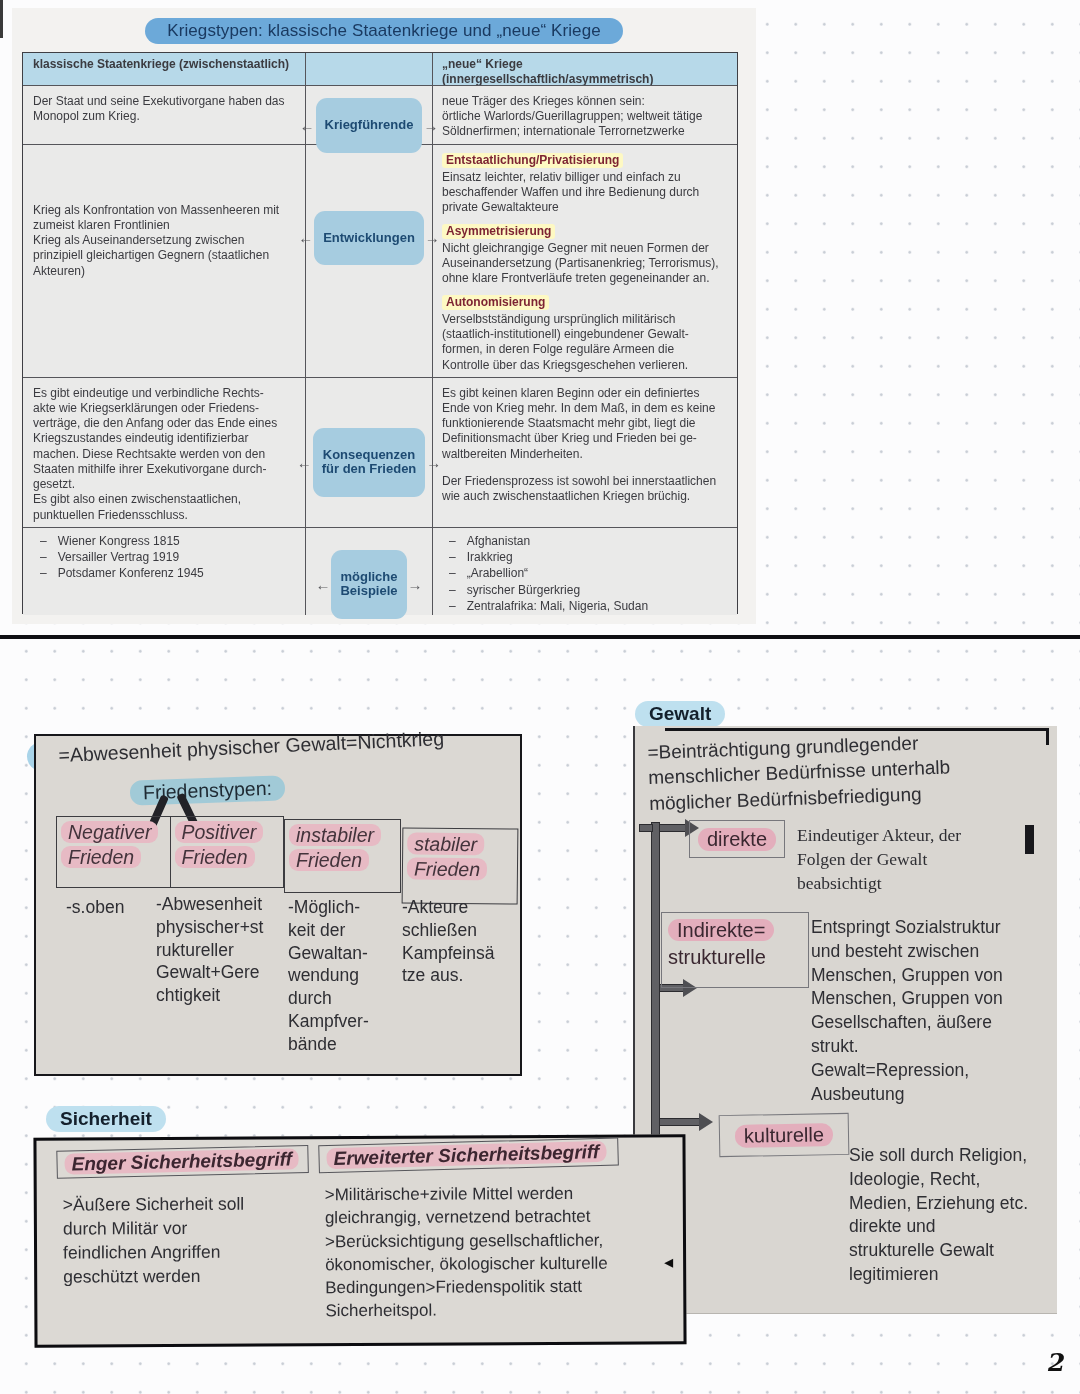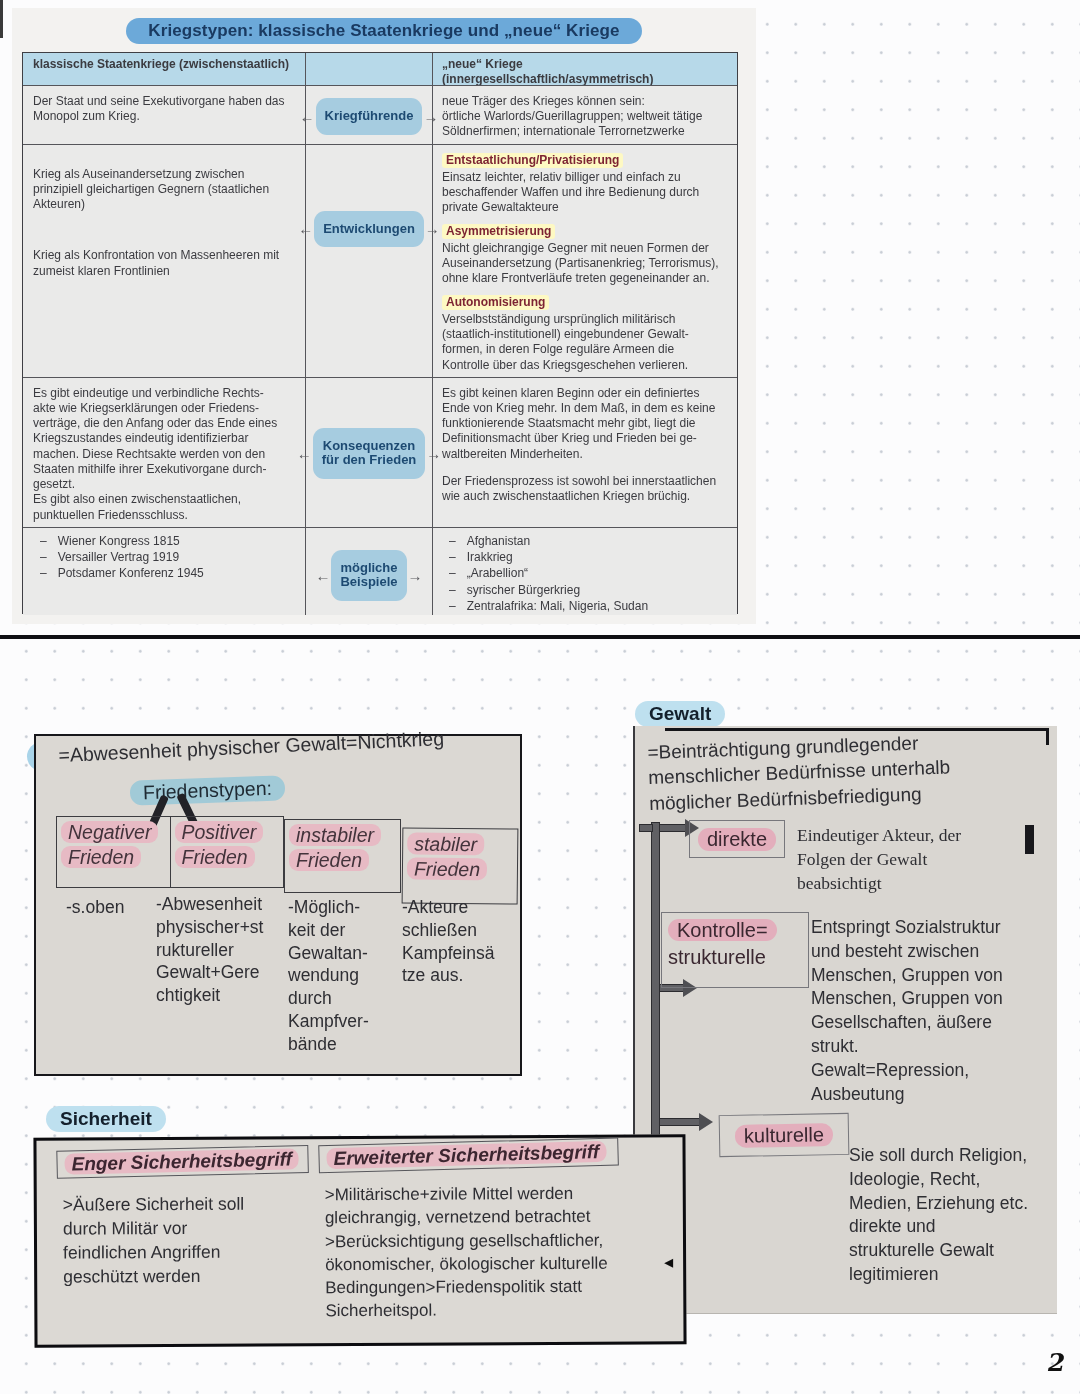--- a/index.html
+++ b/index.html
@@ -10,40 +10,40 @@
     background-image:radial-gradient(circle, #c7ccd4 1.3px, transparent 1.45px);
     background-size:28.5px 28.5px; background-position:12px 10px;
   }
   .pre { white-space:pre-line; }
 
   
   .corner-mark { position:absolute; left:0; top:0; width:3px; height:38px; background:#3a3a3a; }
   .sheet { position:absolute; left:12px; top:8px; width:744px; height:616px; background:#f3f2f0; }
   .sheet-title {
     display:table; margin:10px auto 0; background:#6ca9d9; color:#1a3a61;
-    font-size:17px; font-weight:700; padding:3px 22px; border-radius:15px; letter-spacing:.1px;
+    font-size:17px; font-weight:400; padding:3px 22px; border-radius:15px; letter-spacing:.1px;
   }
   .kt-table {
     position:absolute; left:10px; top:44px; width:716px; height:562px;
     border:1.5px solid #3f3f44; display:flex; flex-direction:column;
     font-size:12px; color:#3b3b40; font-weight:500; line-height:1.27;
   }
   .tr { display:flex; border-top:1px solid #55555a; }
   .tr:first-child { border-top:none; }
   .td-l { width:283px; border-right:1px solid #55555a; background:#eaeae9; padding:8px 8px 4px 10px; }
   .td-m { width:127px; border-right:1px solid #55555a; background:#eaeae9; position:relative; }
   .td-r { flex:1; background:#eaeae9; padding:8px 8px 4px 9px; }
   .tr-head { height:32px; }
   .tr-head .td-l, .tr-head .td-m, .tr-head .td-r { background:#b7d9e9; font-weight:700; padding-top:4px; padding-bottom:3px; }
   .tr-1 { height:60px; } .tr-2 { height:233px; } .tr-3 { height:155px; } .tr-4 { height:88px; }
   .pill-row { position:absolute; left:-14px; right:-14px; display:flex; align-items:center; justify-content:center; z-index:3; }
   .arr { color:#5a5a5e; font-size:15px; font-weight:700; margin:0 1px; }
   .pill {
     background:#a6cce0; color:#1d4a72; font-weight:700; font-size:13px;
-    border-radius:11px; padding:11px 9px; text-align:center; white-space:pre-line; line-height:1.12;
+    border-radius:11px; padding:20px 9px; text-align:center; white-space:pre-line; line-height:1.12;
   }
   .pr1 { top:12px; } .pr2 { top:66px; } .pr3 { top:50px; } .pr4 { top:22px; }
   .gap36 { margin-top:36px; }
   .blk { margin-bottom:8px; }
   .blk-h { display:inline-block; background:#fef9c3; color:#7d2433; font-weight:700; border-radius:3px; padding:0 4px; margin-bottom:2px; }
   .p-gap { margin-top:12px; }
   .li-row { display:flex; gap:11px; padding-left:7px; margin-bottom:1px; }
   .dash { flex:none; }
   .row4-pad { padding-top:6px; }
 
@@ -134,25 +134,25 @@
             <span class="arr">→</span>
           </div>
         </div>
         <div class="td-r pre">neue Träger des Krieges können sein:
 örtliche Warlords/Guerillagruppen; weltweit tätige
 Söldnerfirmen; internationale Terrornetzwerke</div>
       </div>
 
       <div class="tr tr-2">
         <div class="td-l" style="padding-top:22px;">
+          <div class="pre gap36">Krieg als Konfrontation von Massenheeren mit
+zumeist klaren Frontlinien</div>
           <div class="pre">Krieg als Auseinandersetzung zwischen
 prinzipiell gleichartigen Gegnern (staatlichen
 Akteuren)</div>
-          <div class="pre gap36">Krieg als Konfrontation von Massenheeren mit
-zumeist klaren Frontlinien</div>
         </div>
         <div class="td-m">
           <div class="pill-row pr2">
             <span class="arr">←</span>
             <span class="pill">Entwicklungen</span>
             <span class="arr">→</span>
           </div>
         </div>
         <div class="td-r">
           <div class="blk">
@@ -319,21 +319,21 @@
 
     <div class="gn-box gn-direkte-box">
       <span class="gn-label">direkte</span>
     </div>
     <div class="gn-t gn-t1 pre note-text">Eindeutiger Akteur, der
 Folgen der Gewalt
 beabsichtigt</div>
     <div class="gn-mark"></div>
 
     <div class="gn-box gn-ind-box">
-      <div><span class="gn-label">Kontrolle=</span></div>
+      <div><span class="gn-label">Indirekte=</span></div>
       <div>strukturelle</div>
     </div>
     <div class="gn-t gn-t2 pre note-text">Entspringt Sozialstruktur
 und besteht zwischen
 Menschen, Gruppen von
 Menschen, Gruppen von
 Gesellschaften, äußere
 strukt.
 Gewalt=Repression,
 Ausbeutung</div>

